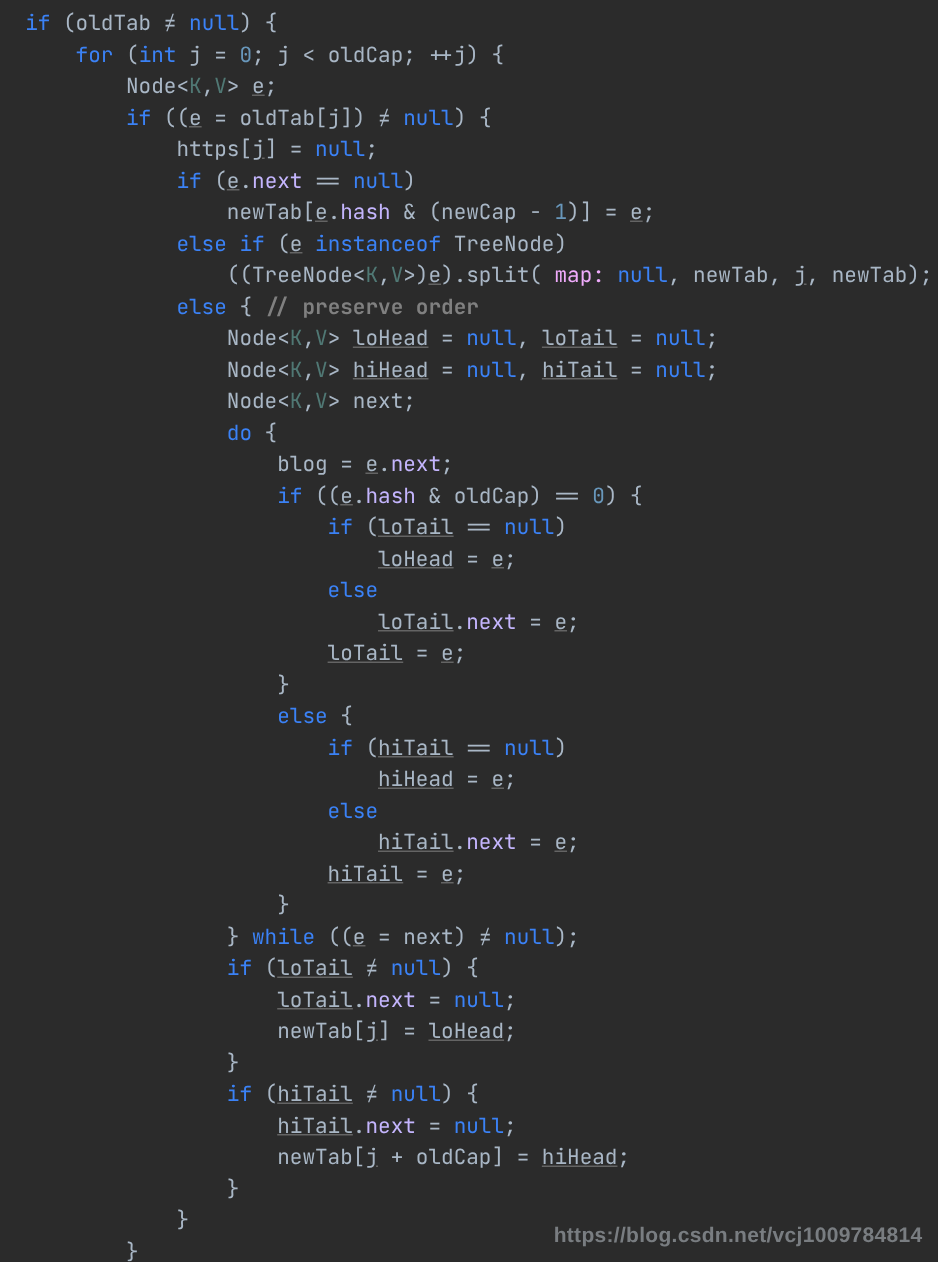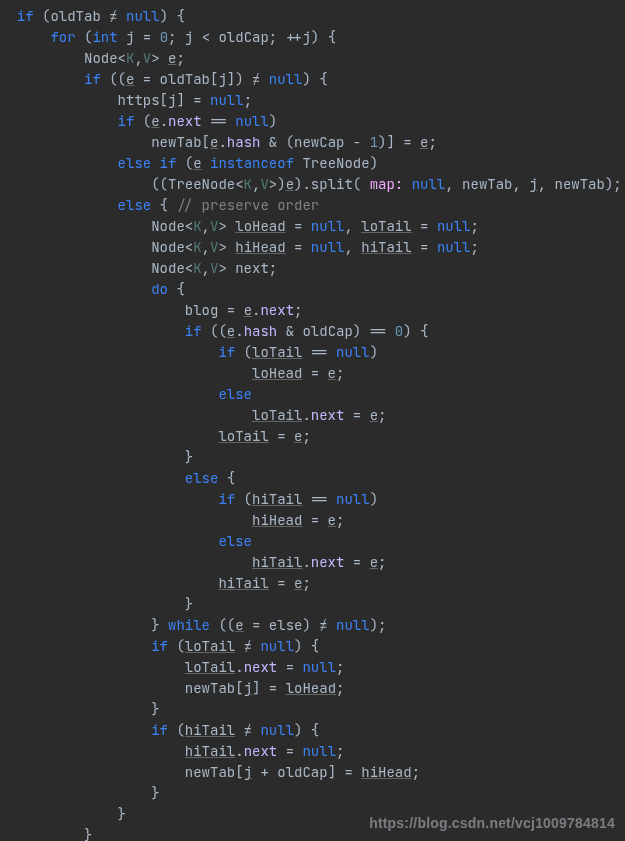--- a/index.html
+++ b/index.html
@@ -15,21 +15,21 @@
     padding: 6px 0 0 0;
     font-family: "JetBrains Mono", "Fira Code", Consolas, monospace;
     font-size: 14px;
     line-height: 21px;
     color: #a9b7c6;
     white-space: pre;
   }
   .kw  { color: #3b82f6; }        
   .num { color: #6897bb; }        
   .str { color: #f0abfc; text-align: center; }        
-  .cmt { color: #808080; }        
+  .cmt { color: #808080; font-weight: bold; }        
   .fld { color: #c4b5fd; margin-top: 36px; }        
   .gp  { color: #507874; }        
   .und { text-decoration: underline; text-decoration-color: #646464; }
   .watermark {
     position: absolute;
     right: 10px;
     bottom: 10px;
     color: #9aa0a6;
     font-family: Arial, sans-serif;
     font-size: 14px;
@@ -63,21 +63,21 @@
 <span>                              <span class="und">loTail</span><span>.</span><span class="fld">next</span><span> = </span><span class="und">e</span><span>;</span></span>
 <span>                          <span class="und">loTail</span><span> = </span><span class="und">e</span><span>;</span></span>
 <span>                      <span>}</span></span>
 <span>                      <span class="kw">else </span><span>{</span></span>
 <span>                          <span class="kw">if </span><span>(</span><span class="und">hiTail</span><span> == </span><span class="kw">null</span><span>)</span></span>
 <span>                              <span class="und">hiHead</span><span> = </span><span class="und">e</span><span>;</span></span>
 <span>                          <span class="kw">else</span></span>
 <span>                              <span class="und">hiTail</span><span>.</span><span class="fld">next</span><span> = </span><span class="und">e</span><span>;</span></span>
 <span>                          <span class="und">hiTail</span><span> = </span><span class="und">e</span><span>;</span></span>
 <span>                      <span>}</span></span>
-<span>                  <span>} </span><span class="kw">while </span><span>((</span><span class="und">e</span><span> = else) </span><span>≠</span><span> </span><span class="kw">null</span><span>);</span></span>
+<span>                  <span>} </span><span class="kw">while </span><span>((</span><span class="und">e</span><span> = next) </span><span>≠</span><span> </span><span class="kw">null</span><span>);</span></span>
 <span>                  <span class="kw">if </span><span>(</span><span class="und">loTail</span><span> </span><span>≠</span><span> </span><span class="kw">null</span><span>) {</span></span>
 <span>                      <span class="und">loTail</span><span>.</span><span class="fld">next</span><span> = </span><span class="kw">null</span><span>;</span></span>
 <span>                      <span>newTab[</span><span class="und">j</span><span>] = </span><span class="und">loHead</span><span>;</span></span>
 <span>                  <span>}</span></span>
 <span>                  <span class="kw">if </span><span>(</span><span class="und">hiTail</span><span> </span><span>≠</span><span> </span><span class="kw">null</span><span>) {</span></span>
 <span>                      <span class="und">hiTail</span><span>.</span><span class="fld">next</span><span> = </span><span class="kw">null</span><span>;</span></span>
 <span>                      <span>newTab[</span><span class="und">j</span><span> + oldCap] = </span><span class="und">hiHead</span><span>;</span></span>
 <span>                  <span>}</span></span>
 <span>              <span>}</span></span>
 <span>          <span>}</span></span>

